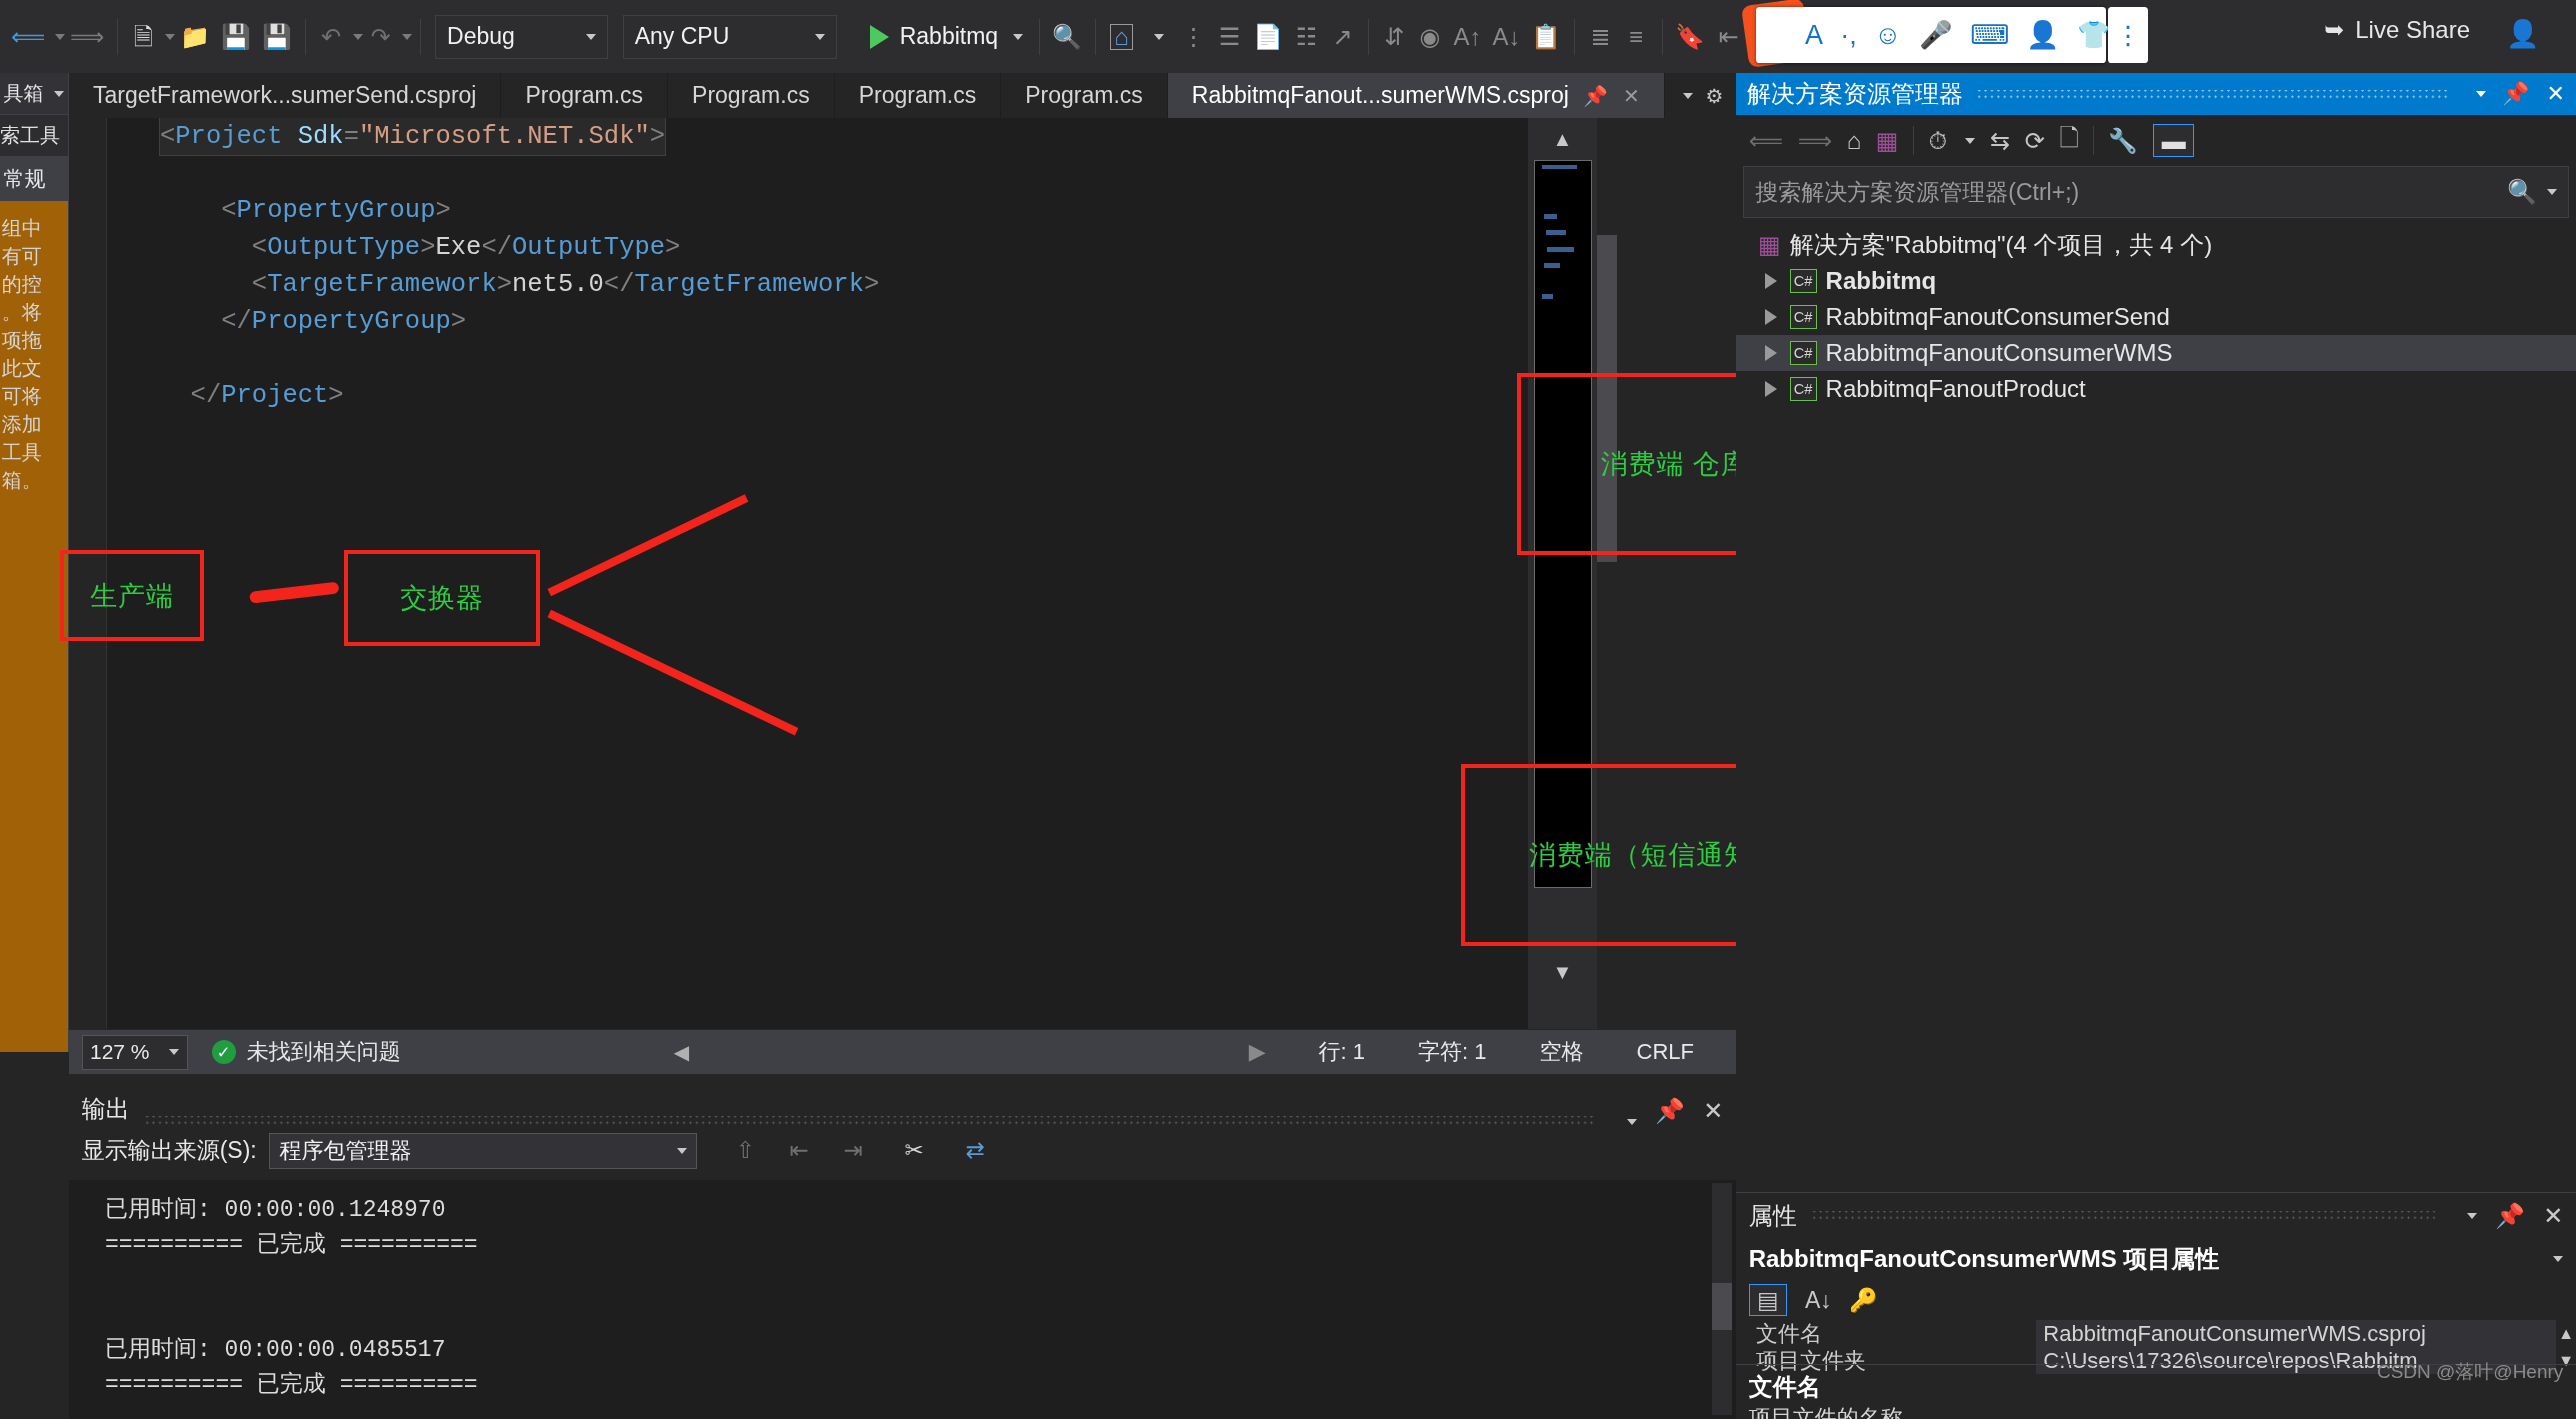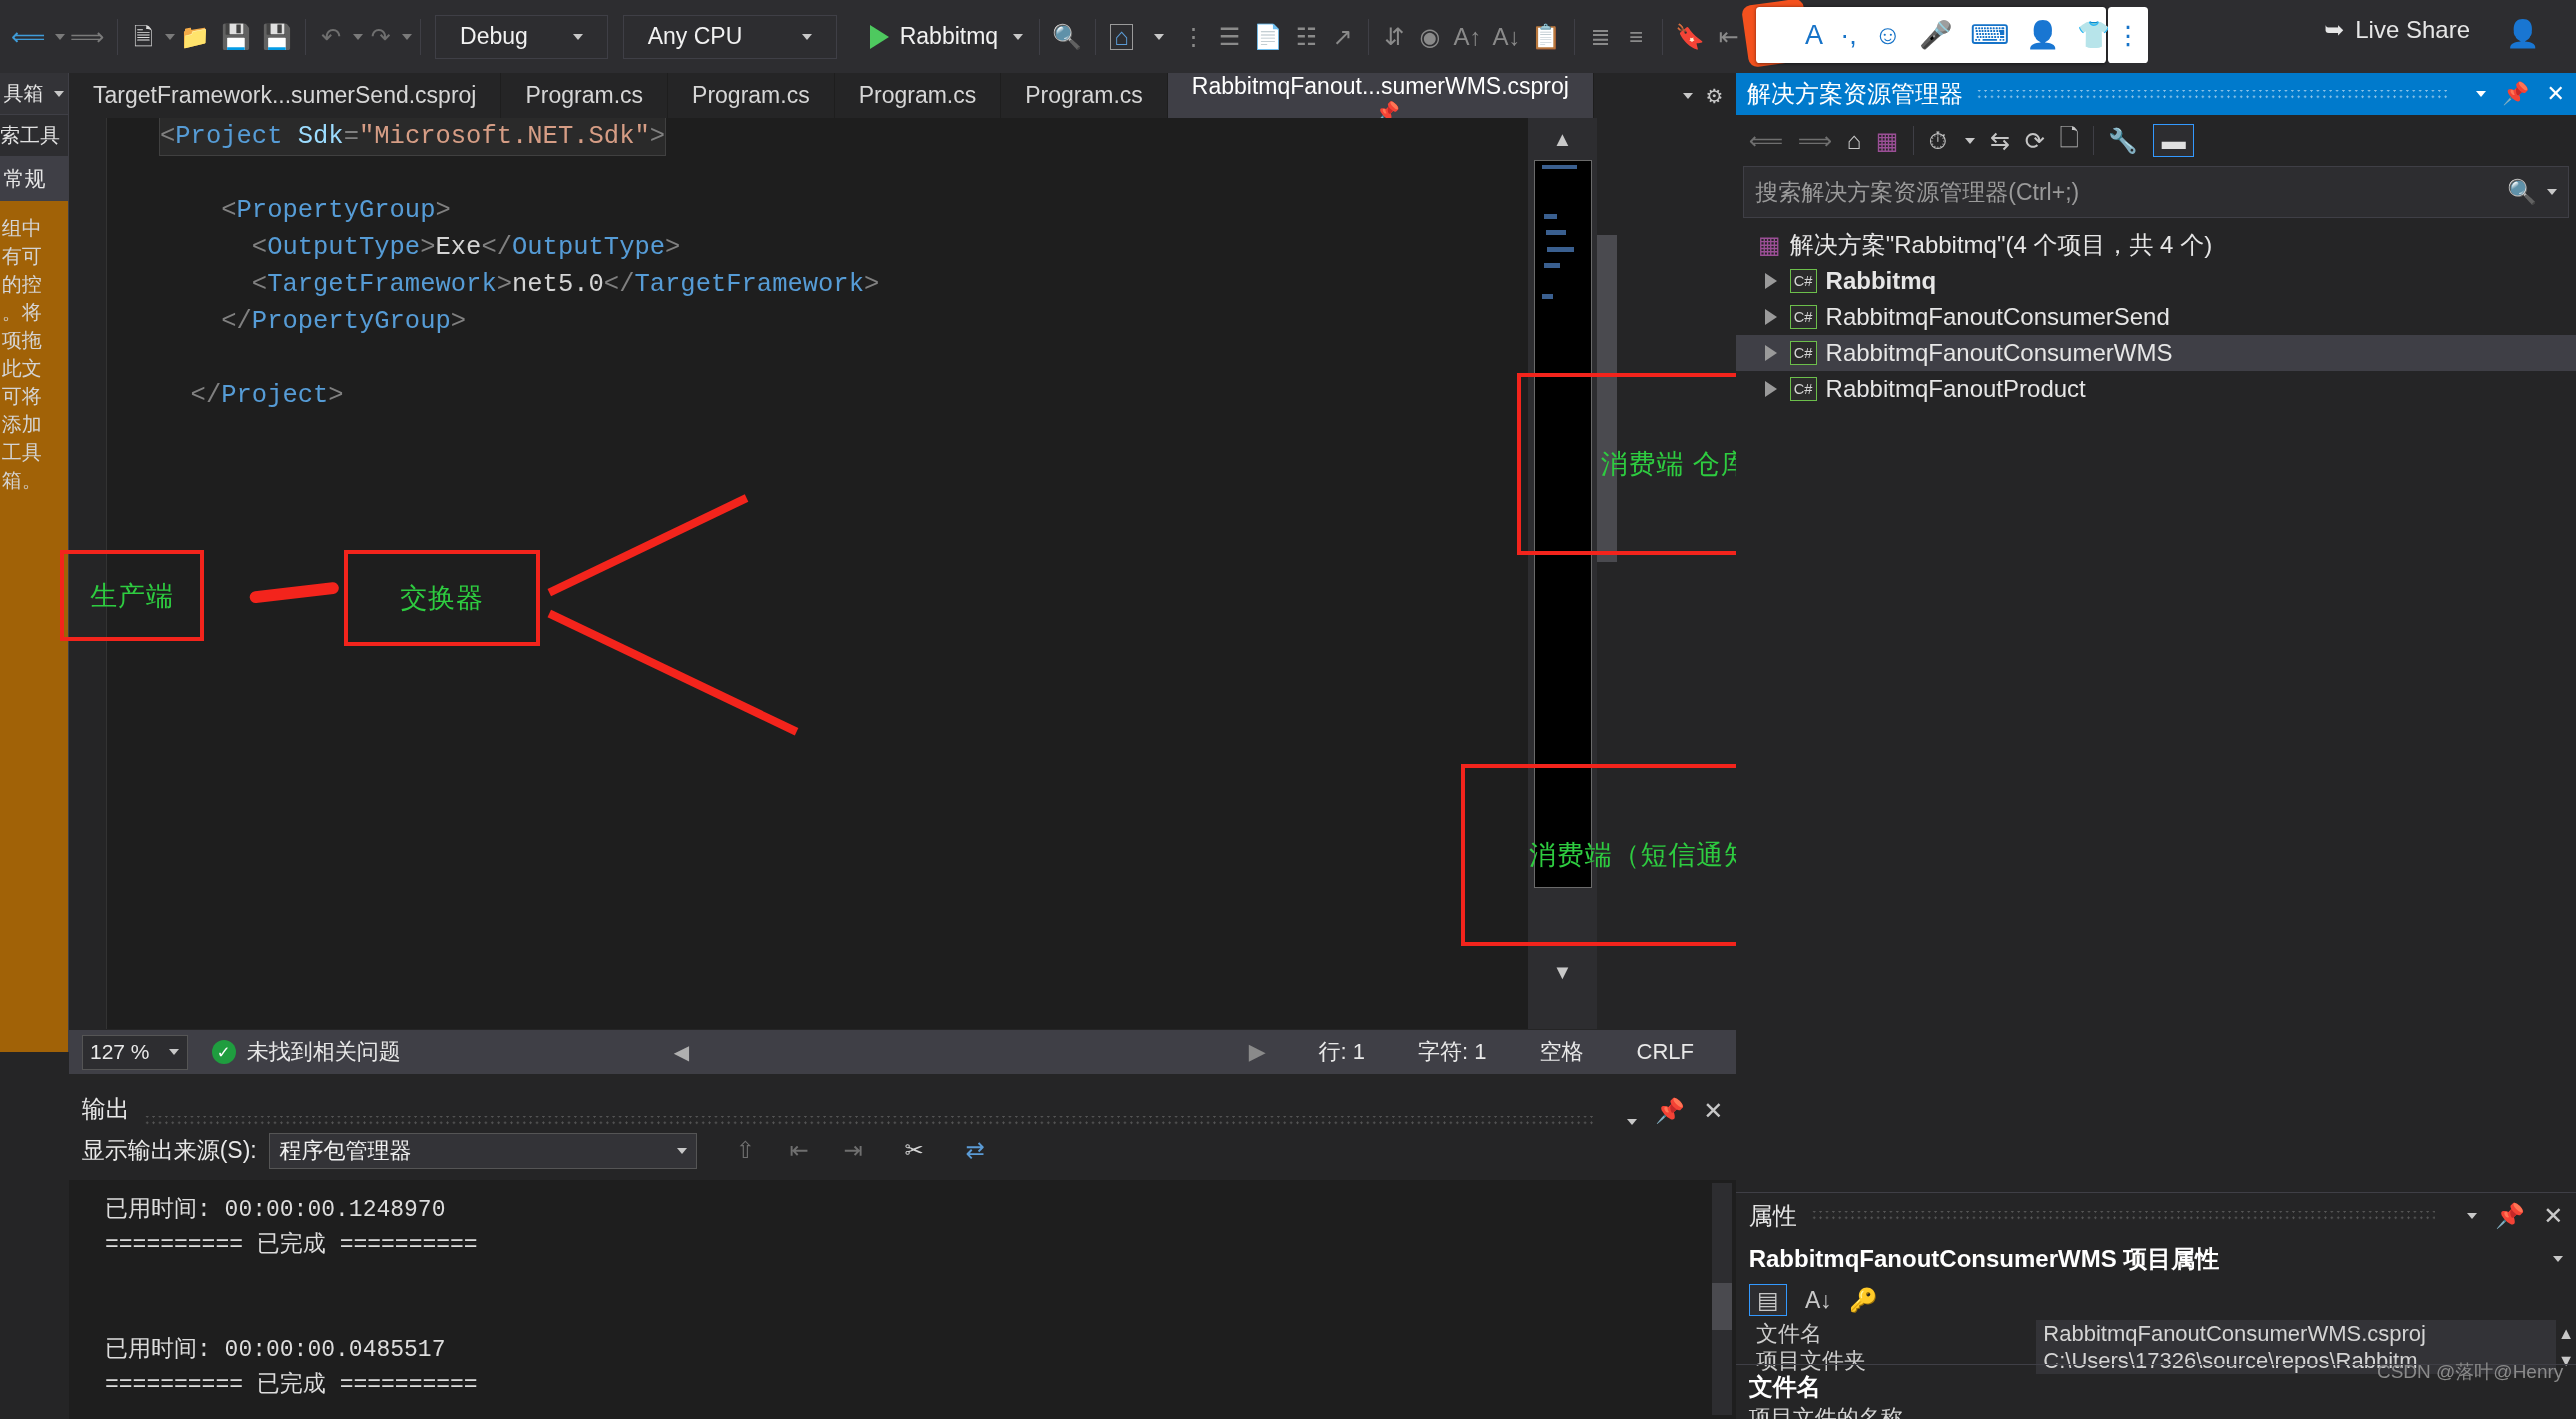--- a/index.html
+++ b/index.html
@@ -19,21 +19,21 @@
   .tb-btn {
     height:49px; min-width:36px; display:flex; align-items:center; justify-content:center;
     color:#b4b4b4; padding:0 5.5px; cursor:default;
   }
   .tb-sep { width:0.9px; height:36px; background:#3f3f46; margin:0 7.3px; }
   .caret { width:0;height:0;border-left:5.5px solid transparent;border-right:5.5px solid transparent;border-top:6.4px solid #c8c8c8; margin-left:3.6px;}
   .caret.dim { border-top-color:#7a7a7a; }
   .combo {
     height:44px; min-width:73px; border:0.9px solid #3f3f46; background:#2d2d30;
     color:#f1f1f1; font-size:23px; display:flex; align-items:center;
-    padding:0 24px; justify-content:space-between; gap:16.4px;
+    padding:0 11px; justify-content:space-between; gap:16.4px;
   }
   .combo.wide { width:173px; }
   .combo.wide2 { width:214px; }
   .runbtn { display:flex;align-items:center;gap:11px;color:#f1f1f1;font-size:23px;padding:0 9px;height:45px;}
   .play-tri { width:0;height:0;border-top:12px solid transparent;border-bottom:12px solid transparent;border-left:19px solid #4ec95f; }
   .icn { font-size:24px; line-height:1; }
 
   
   .ime-bar {
     position:absolute; left:1756px; top:7.3px; width:350px; height:56px;
@@ -71,21 +71,21 @@
 
   
   .tabstrip {
     position:absolute; left:69px; top:73px; width:1667px; height:45px;
     background:#252526; display:flex; align-items:stretch;
   }
   .tab {
     display:flex;align-items:center; padding:0 24px; color:#d6d6d6; font-size:23px;
     background:#252526; border-right:0.9px solid #1e1e1e;
   }
-  .tab.active { background:#3f3f46; color:#ffffff;flex-direction:column; }
+  .tab.active { background:#3f3f46; color:#ffffff; }
   .tab .pin, .tab .x { margin-left:14.6px; color:#9a9a9a; font-size:20px; }
   .tab-right { margin-left:auto; display:flex;align-items:center;gap:12.7px;padding:0 12.7px;color:#c8c8c8;font-size:20px; }
 
   
   .editor {
     position:absolute; left:69px; top:118px; width:1528px; height:911px;
     background:#1e1e1e; overflow:hidden;
   }
   .gutter { position:absolute;left:0;top:0;width:38px;height:100%;background:#252526;border-right:0.9px solid #333;}
   .gutter2 { position:absolute;left:38px;top:0;width:35px;height:100%;background:#1e1e1e;}

